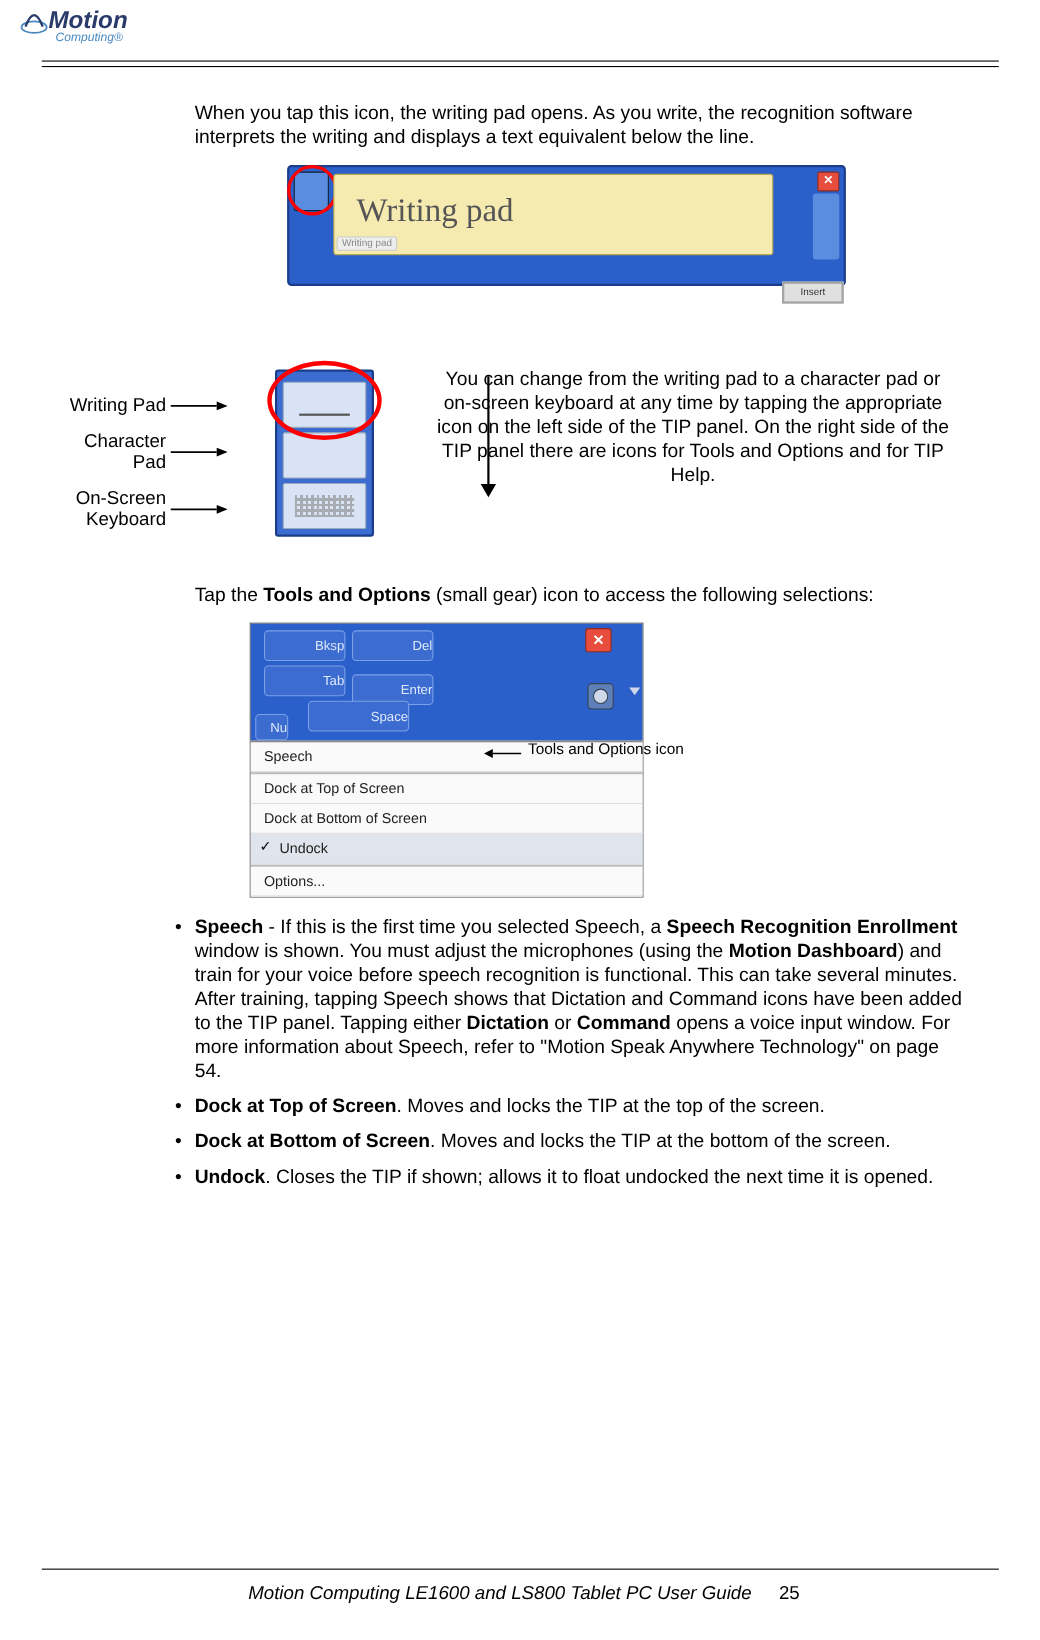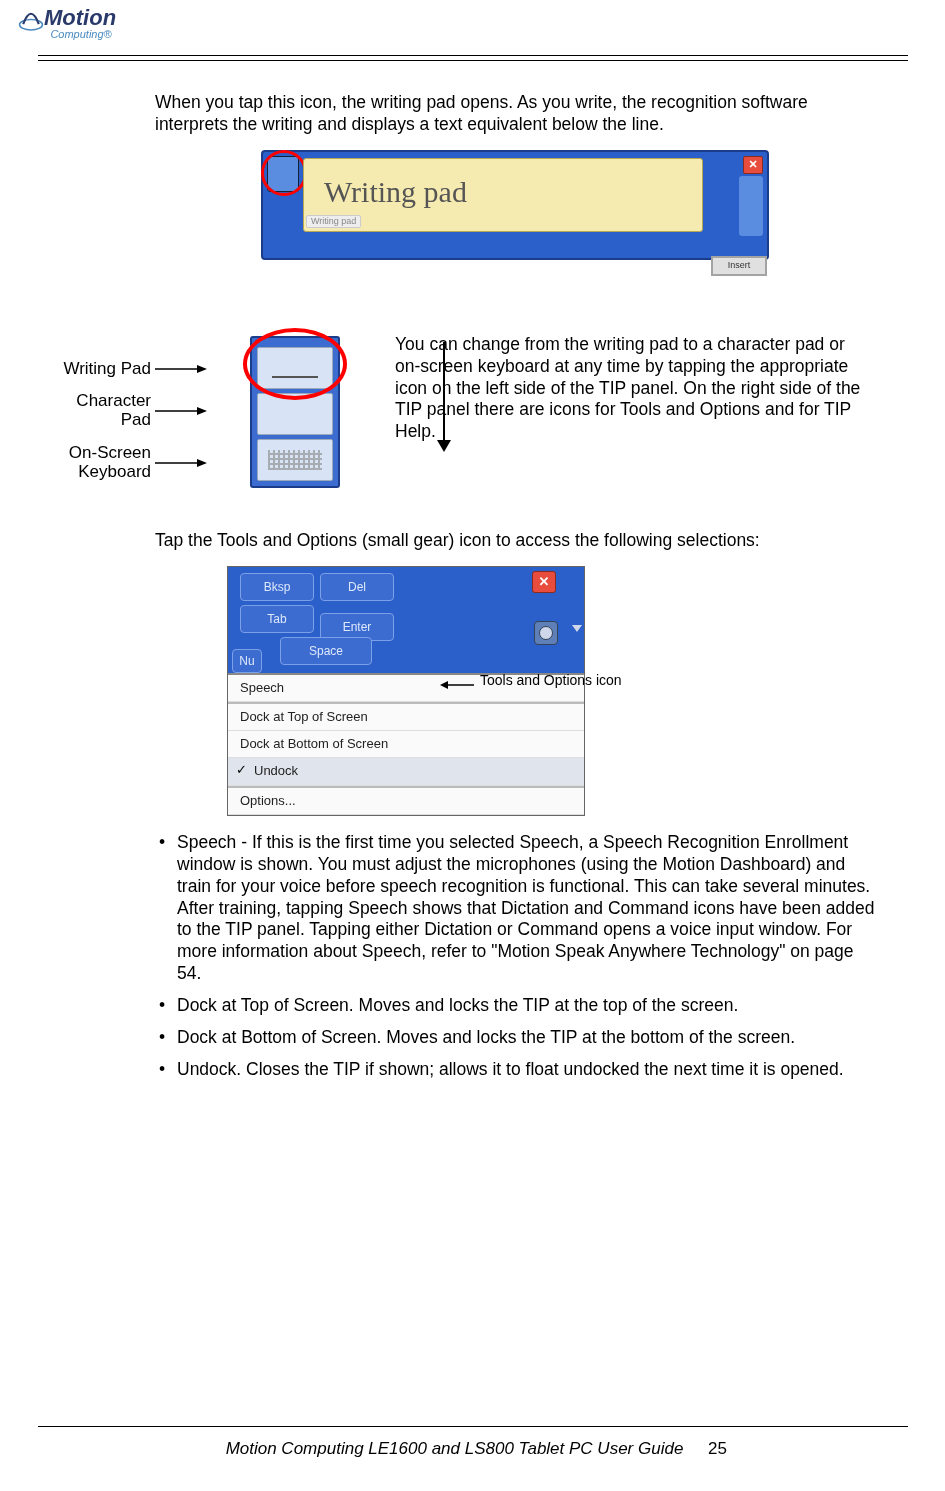--- a/index.html
+++ b/index.html
@@ -41,21 +41,21 @@
   .rule1 { position:absolute; top:55px; left:38px; width:870px; height:0; border-top:1.5px solid #000; }
   .rule2 { position:absolute; top:60px; left:38px; width:870px; height:0; border-top:1px solid #000; }
 
   .content {
     position: absolute;
     left: 155px;
     top: 92px;
     width: 720px;
   }
 
-  .para { margin-bottom: 14px; }
+  .para { margin-bottom: 14px; margin-left: 22px; }
 
   
   .tip-panel {
     position: relative;
     width: 508px;
     height: 110px;
     margin: 14px auto 18px;
     background: #2b5fc9;
     border: 2px solid #1a3c8a;
     border-radius: 4px;
@@ -204,20 +204,21 @@
     width: 96px; height: 64px;
     border: 4px solid #f00;
     border-radius: 50%;
   }
 
   .mode-desc {
     position: absolute;
     left: 240px;
     top: 14px;
     width: 470px;
+    text-align: center;
   }
 
   .label-arrow { display:flex; align-items:center; justify-content:flex-end; gap:4px; }
   .arrow-svg { flex-shrink:0; }
 
   .tools-para { margin-top: 40px; }
 
   
   .tools-shot {
     position: relative;
@@ -232,21 +233,21 @@
     position: relative;
   }
   .tools-shot .key-btn {
     position: absolute;
     width: 72px; height: 26px;
     background: #3c6cd0;
     border: 1px solid #7aa0e8;
     border-radius: 4px;
     color: #dde8fb;
     font-size: 12px;
-    text-align: center;
+    text-align: right;
     line-height: 26px;
   }
   .tools-shot .close2 {
     position:absolute; right:28px; top:4px;
     width:22px; height:20px;
     background:#e84c3d; border:1px solid #8a2b1f;
     border-radius:3px; color:#fff; font-weight:bold;
     text-align:center; line-height:19px; font-size:13px;
   }
   .tools-shot .gear {
@@ -324,21 +325,21 @@
   }
   .footer-text {
     position: absolute;
     bottom: 32px;
     right: 38px;
     font-style: italic;
     font-size: 17px;
   }
   .footer-text .pn { font-style: normal; margin-left: 20px; }
 
-  b { font-weight: normal; }
+  b { font-weight: bold; }
 </style>
 </head>
 <body>
 
 <div class="page">
 
   <div class="logo">
     <svg width="26" height="26" viewBox="0 0 100 100" style="display:inline-block">
       <ellipse cx="50" cy="72" rx="44" ry="20" fill="none" stroke="#4a8ac0" stroke-width="6"></ellipse>
       <path d="M20 70 Q50 -10 80 70" fill="none" stroke="#2a3a6a" stroke-width="8"></path>

